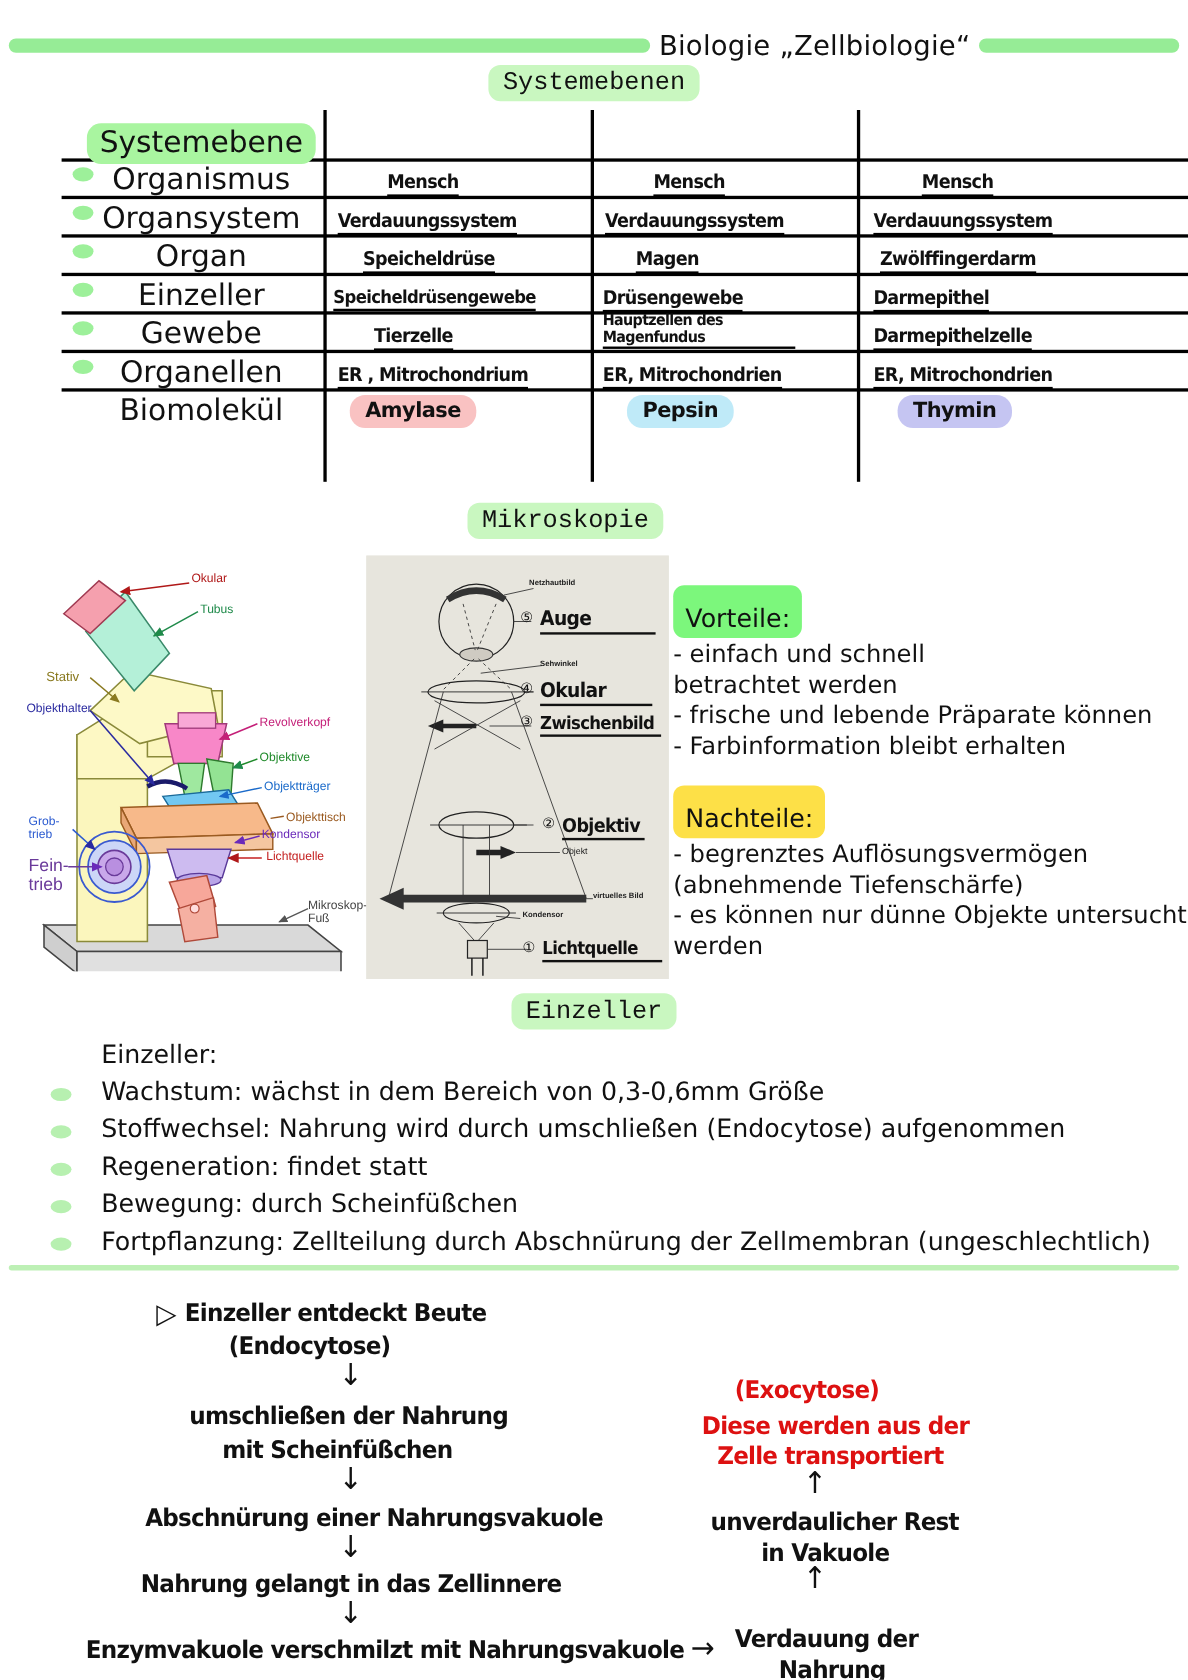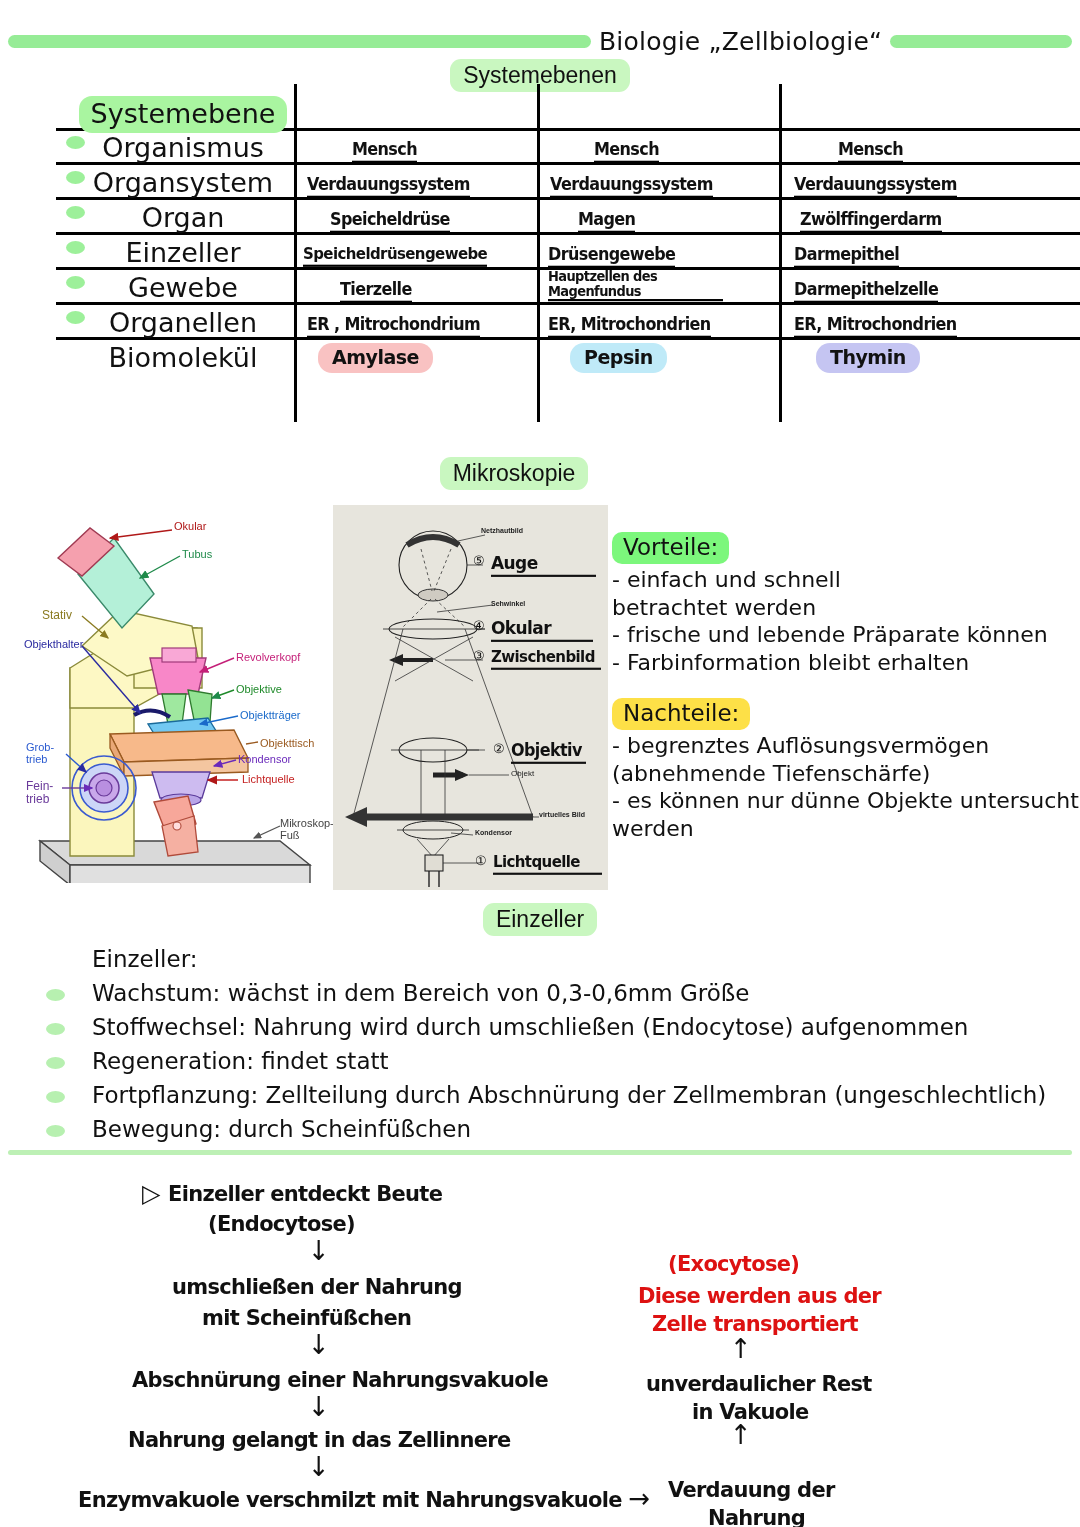--- a/index.html
+++ b/index.html
@@ -15,28 +15,28 @@
   #title-bar-left{flex:0 0 583px;margin-left:8px;}
   #title-bar-right{flex:1;margin-right:8px;}
   #doc-title{
     font-size:25px;letter-spacing:.2px;white-space:nowrap;padding:0 8px;
     font-family:"DejaVu Sans",sans-serif;font-weight:400;
   }
 
   
   .section-head{
     font-size:23px;text-align:center;white-space:nowrap;
-    font-family:Liberation Sans, sans-serif;
+    font-family:Liberation Mono, monospace;
   }
   .section-head span{
     background:#c9f7c0;border-radius:11px;padding:3px 13px 4px 13px;
   }
 
   
-  #table-zone{left:0;top:80px;width:944px;height:345px;}
+  #table-zone{left:0;top:96px;width:944px;height:345px;}
   .vline{position:absolute;width:3px;background:#000;top:4px;height:338px;}
   .hline{position:absolute;height:3px;background:#000;}
   .rowlabel{
     position:absolute;font-size:27px;font-family:"DejaVu Sans",sans-serif;
     text-align:center;width:210px;left:78px;
   }
   .rowlabel.hi span{background:#a9f5a0;border-radius:13px;padding:2px 12px 4px;}
   .bullet{
     position:absolute;left:66px;width:19px;height:13px;border-radius:50%;
     background:#9df09a;
@@ -52,21 +52,21 @@
     font-family:"DejaVu Sans",sans-serif;font-weight:700;font-size:19px;
     letter-spacing:-.5px;white-space:nowrap;
   }
 
   
   #micro-head{left:0;top:460px;width:1028px;}
   #micro-img{left:22px;top:508px;width:310px;height:375px;}
   #ray-img{left:333px;top:505px;width:275px;height:385px;background:#e7e5dd;}
   #pros-cons{left:612px;top:532px;width:468px;}
   .pc-head{
-    display:inline-block;border-radius:10px;padding:2px 11px 4px;
+    display:inline-block;border-radius:10px;padding:18px 11px 4px;
     font-size:23px;font-family:"DejaVu Sans",sans-serif;margin-bottom:2px;
   }
   .pc-line{font-size:22px;font-family:"DejaVu Sans",sans-serif;line-height:1.25;}
 
   
   #einz-head{left:0;top:906px;width:1080px;}
   #einz-list{left:46px;top:944px;width:1010px;}
   .einz-row{position:relative;padding-left:46px;min-height:32px;margin-bottom:2px;}
   .einz-row .dot{
     position:absolute;left:0;top:11px;width:19px;height:12px;border-radius:50%;
@@ -256,21 +256,21 @@
   <div class="abs" style="left:214px;top:143px;font-size:11px;color:#c41f78;">Revolverkopf</div>
   <div class="abs" style="left:214px;top:175px;font-size:11px;color:#1f8a2a;">Objektive</div>
   <div class="abs" style="left:218px;top:201px;font-size:11px;color:#1a6aca;text-align:center;">Objektträger</div>
   <div class="abs" style="left:238px;top:229px;font-size:11px;color:#9a5a20;">Objekttisch</div>
   <div class="abs" style="left:216px;top:245px;font-size:11px;color:#6a2aba;">Kondensor</div>
   <div class="abs" style="left:220px;top:265px;font-size:11px;color:#c42020;">Lichtquelle</div>
   <div class="abs" style="left:4px;top:234px;font-size:11px;color:#2a5ad0;line-height:1.05;">
     <div>Grob-</div>
     <div>trieb</div>
   </div>
-  <div class="abs" style="left:4px;top:272px;font-size:12px;color:#6a3a9a;line-height:1.05;">
+  <div class="abs" style="left:4px;top:272px;font-size:16px;color:#6a3a9a;line-height:1.05;">
     <div>Fein-</div>
     <div>trieb</div>
   </div>
   <div class="abs" style="left:258px;top:310px;font-size:11px;color:#444;line-height:1.05;">
     <div>Mikroskop-</div>
     <div>Fuß</div>
   </div>
 </div>
 
 <div class="abs" id="ray-img">
@@ -382,25 +382,25 @@
   <div class="einz-row">
     <div class="dot"></div>
     <div class="einz-txt">Stoffwechsel: Nahrung wird durch umschließen (Endocytose) aufgenommen</div>
   </div>
   <div class="einz-row">
     <div class="dot"></div>
     <div class="einz-txt">Regeneration: findet statt</div>
   </div>
   <div class="einz-row">
     <div class="dot"></div>
+    <div class="einz-txt">Bewegung: durch Scheinfüßchen</div>
+  </div>
+  <div class="einz-row">
+    <div class="dot"></div>
     <div class="einz-txt">Fortpflanzung: Zellteilung durch Abschnürung der Zellmembran (ungeschlechtlich)</div>
-  </div>
-  <div class="einz-row">
-    <div class="dot"></div>
-    <div class="einz-txt">Bewegung: durch Scheinfüßchen</div>
   </div>
 </div>
 
 <div class="abs" id="divider"></div>
 
 <div class="abs" style="left:0;top:1170px;width:1080px;height:357px;">
 
   <div class="flow tri" style="left:142px;top:10px;">▷</div>
   <div class="flow" style="left:168px;top:12px;">Einzeller entdeckt Beute</div>
   <div class="flow" style="left:208px;top:42px;">(Endocytose)</div>

